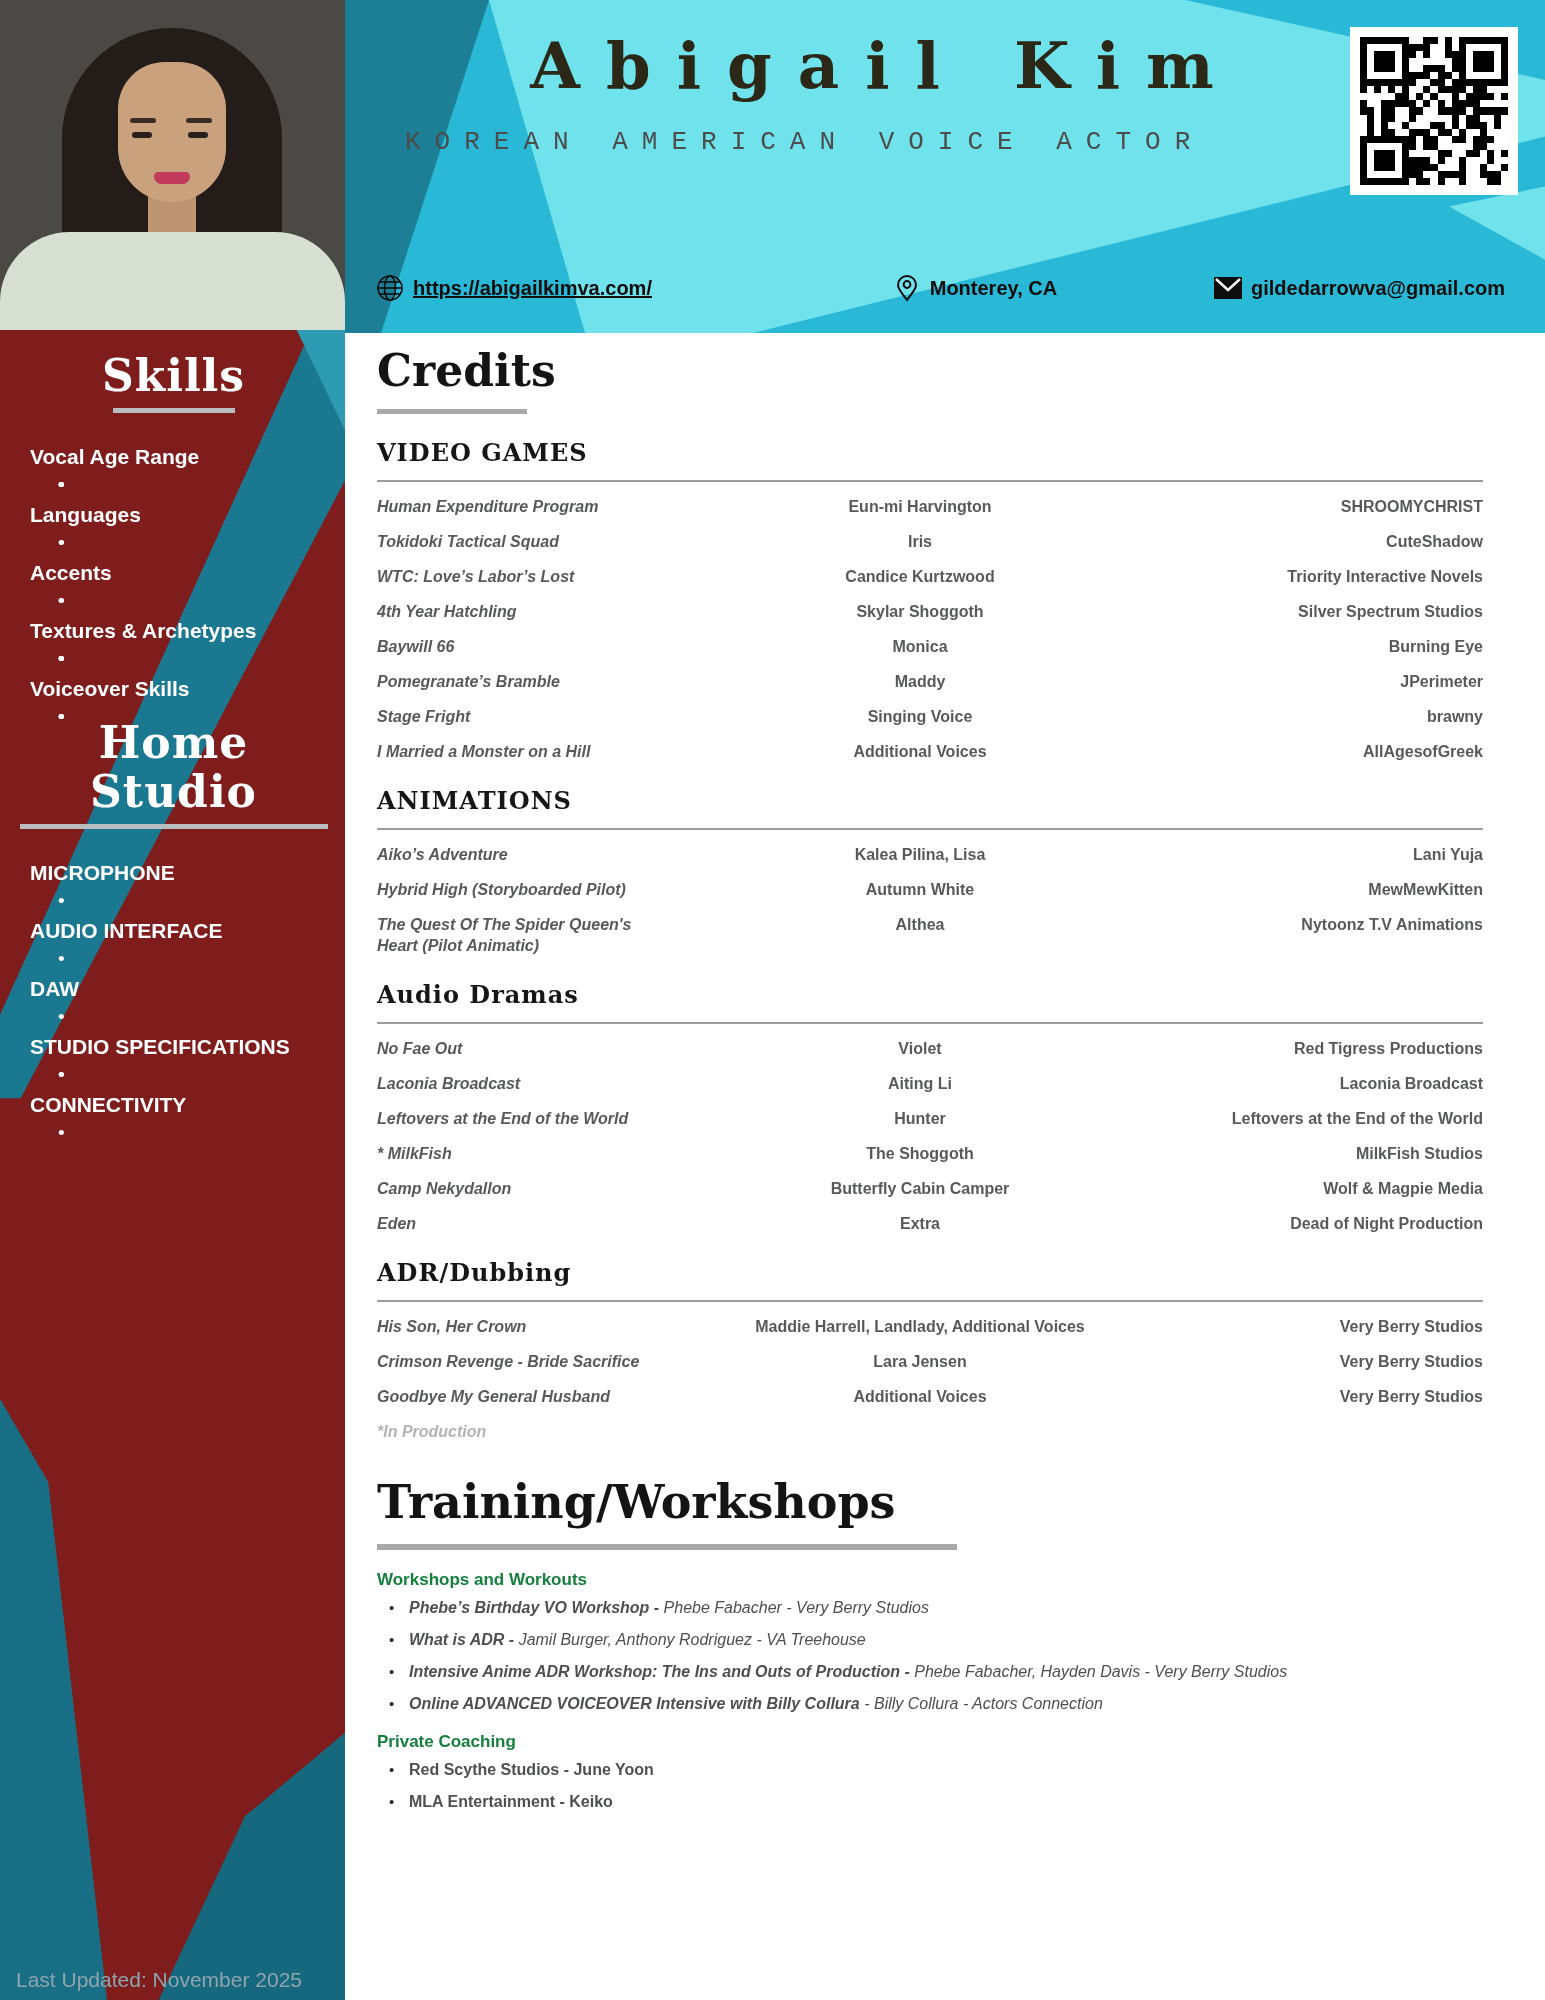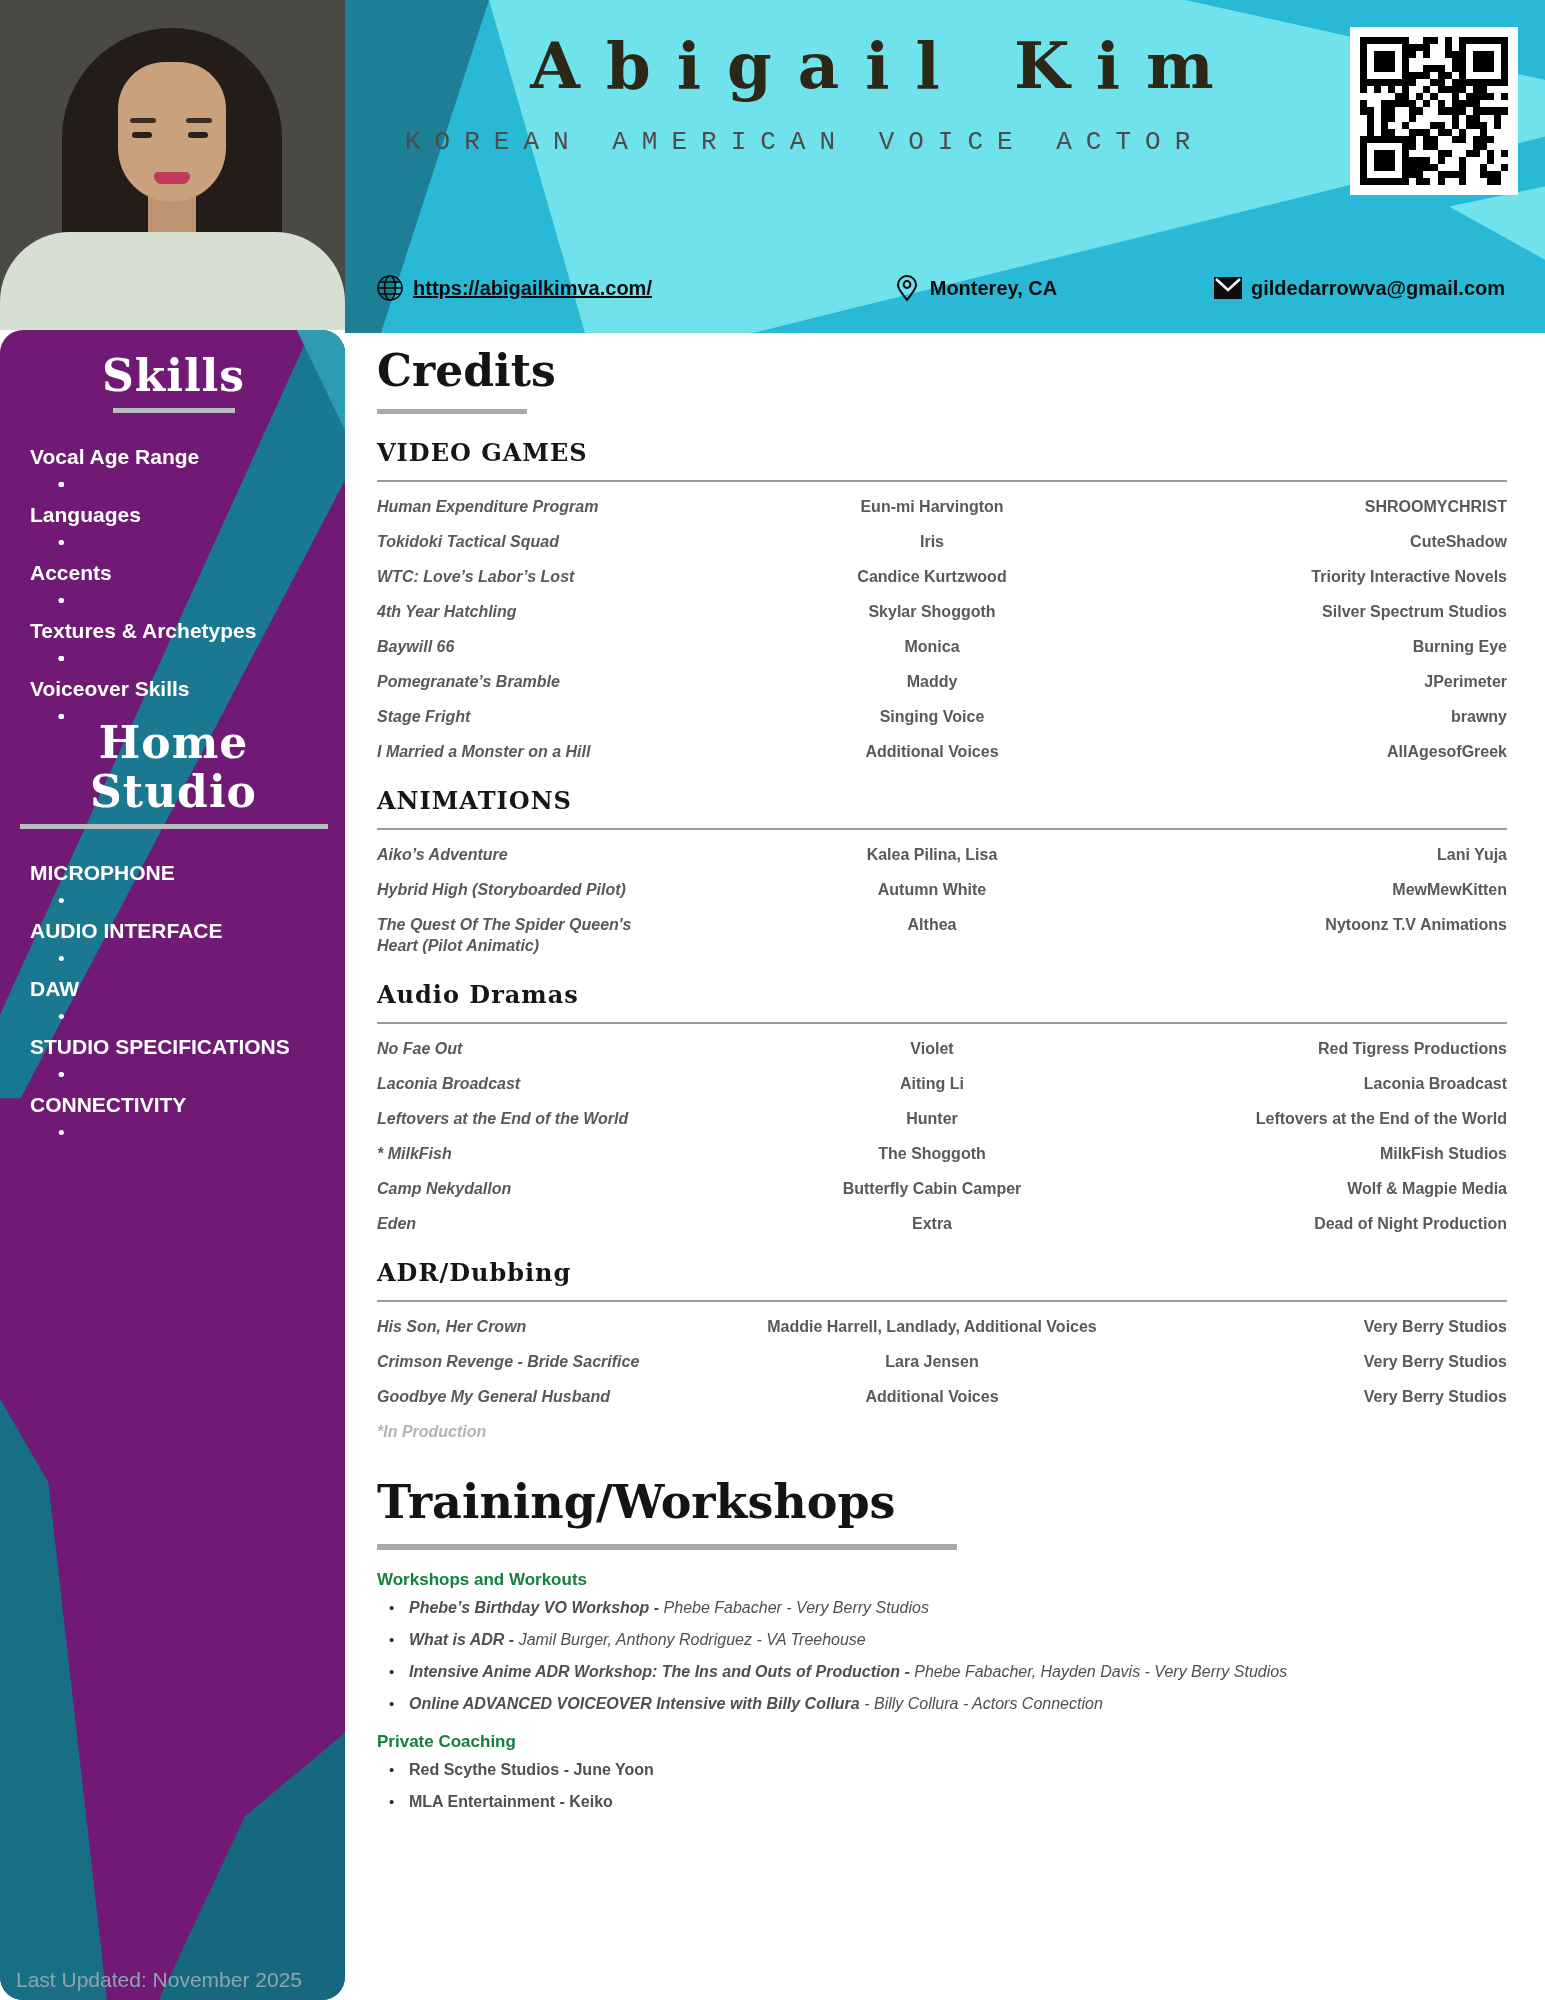--- a/index.html
+++ b/index.html
@@ -10,21 +10,21 @@
   
   .photo{position:relative;width:345px;height:330px;background:#4b4946;overflow:hidden;}
   .photo .hair{position:absolute;left:62px;top:28px;width:220px;height:330px;background:#241c18;border-radius:110px 110px 40px 40px;}
   .photo .face{position:absolute;left:118px;top:62px;width:108px;height:140px;background:#c9a17c;border-radius:52px 52px 60px 60px;}
   .photo .brow{position:absolute;width:26px;height:5px;background:#3a2c22;border-radius:3px;top:118px;}
   .photo .eye{position:absolute;width:20px;height:6px;background:#27201c;border-radius:3px;top:132px;}
   .photo .lips{position:absolute;left:154px;top:172px;width:36px;height:12px;background:#c13a5b;border-radius:6px 6px 10px 10px;}
   .photo .sweater{position:absolute;left:0;top:232px;width:345px;height:98px;background:#d7dfd2;border-radius:70px 70px 0 0;}
   .photo .neck{position:absolute;left:148px;top:196px;width:48px;height:46px;background:#bd9572;}
   
-  .sidebar{position:absolute;left:0;top:330px;width:345px;height:1670px;background:#701a75;color:#ffffff;overflow:hidden;border-radius:23px;}
+  .sidebar{position:absolute;left:0;top:330px;width:345px;height:1670px;background:#7f1d1d;color:#ffffff;overflow:hidden;}
   .sidebar .shape{position:absolute;left:0;top:0;width:100%;height:100%;pointer-events:none;}
   .sb-dark1{background:#1a7990;clip-path:polygon(100% 1%,100% 9%,6% 46%,0 46%,0 41%,88% 1%);}
   .sb-dark2{background:#186f85;clip-path:polygon(0 64%,14% 69%,31% 100%,0 100%);}
   .sb-dark3{background:#15687e;clip-path:polygon(71% 89%,100% 84%,100% 100%,46% 100%);}
   .sb-light1{background:#2d9cb2;clip-path:polygon(86% 0,100% 0,100% 6%);}
   .sb-inner{position:relative;padding:22px 14px 0 16px;}
   .sb-title{font-family:"DejaVu Serif",serif;font-weight:bold;font-size:44px;text-align:center;line-height:1.1;letter-spacing:1px;}
   .sb-bar{height:5px;background:#b9bdbf;margin:8px auto 2px;}
   .bar-skills{width:122px;}
   .bar-studio{width:308px;}
@@ -51,21 +51,21 @@
   .hd-contact .spacer1{flex:1.6;}
   .hd-contact .spacer2{flex:1;}
   .hd-contact a{color:#0d0d0d;text-decoration:underline;}
   .cicon{width:30px;height:30px;flex:0 0 auto;}
   .qr{position:absolute;right:27px;top:27px;width:168px;height:168px;background:#ffffff;padding:10px;box-sizing:border-box;}
   .qr-grid{display:grid;grid-template-columns:repeat(21,1fr);grid-template-rows:repeat(21,1fr);width:148px;height:148px;}
   .qr-grid div{background:#ffffff;}
   .qr-grid div.on{background:#000000;}
   
   .main{position:absolute;left:345px;top:333px;width:1200px;height:1667px;background:#ffffff;
-        padding:14px 38px 0 32px;box-sizing:border-box;color:#58595b;}
+        padding:14px 62px 0 32px;box-sizing:border-box;color:#58595b;}
   .main-title{font-family:"DejaVu Serif",serif;font-weight:bold;font-size:44px;color:#141414;line-height:1.1;}
   .title-bar{height:5px;background:#a9a9a9;width:150px;margin:14px 0 22px;}
   .cols-row{display:grid;grid-template-columns:320px 1fr 340px;font-family:"DejaVu Serif",serif;
             font-size:20px;color:#54555a;letter-spacing:1px;margin-bottom:4px;}
   .cols-row .c2{text-align:center;}
   .cols-row .c3{text-align:right;}
   .credit-section{margin-top:24px;}
   .section-heading{font-family:"DejaVu Serif",serif;font-weight:bold;font-size:24px;color:#161616;letter-spacing:1px;}
   .section-rule{border:none;border-top:2px solid #9c9c9c;margin:13px 0 6px;}
   .rows{display:block;}

